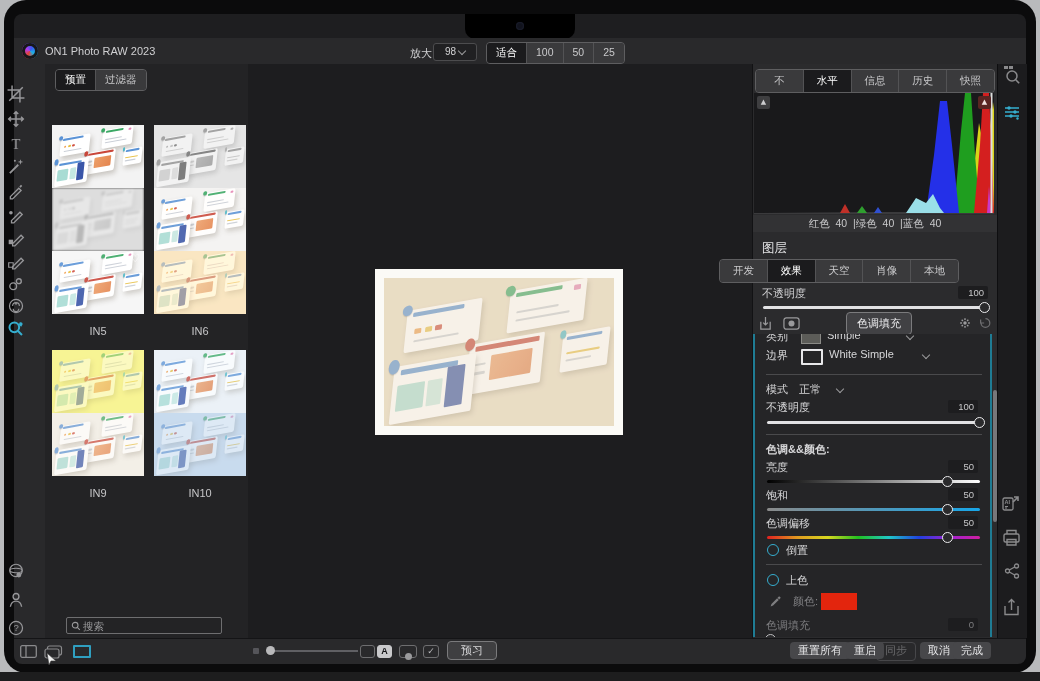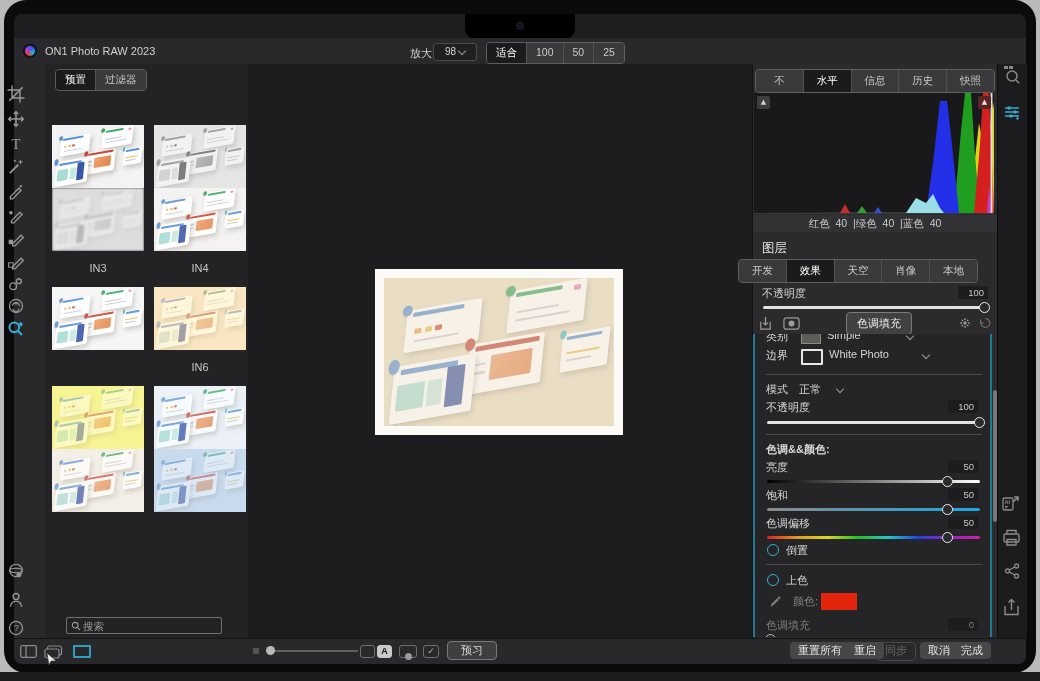--- a/index.html
+++ b/index.html
@@ -321,21 +321,20 @@
             <div class="card" style="left:3%;top:56%;width:36%;height:38%">
               <i class="av" style="background:#5b93d6"></i>
               <b style="width:70%;background:#5b93d6"></b>
               <span class="blk" style="left:6%;top:34%;width:34%;height:44%;background:#a8dcd4"></span>
               <span class="blk" style="left:44%;top:34%;width:18%;height:44%;background:#c5e8e2"></span>
               <span class="blk" style="left:66%;top:16%;width:22%;height:70%;background:#3a56a8"></span>
             </div>
             <div class="ovl" style="background:rgba(222,222,222,0.72)"></div>
           </div>
         </div>
-        <div class="thumb-label">IN3</div>
       </div>
       <div class="thumb-cell">
         <div class="thumb">
           <div class="scene" style="background:#f3f3f3;filter:none">
             <div class="card" style="left:9%;top:18%;width:33%;height:28%">
               <i class="av" style="background:#5b93d6"></i>
               <b style="width:68%;background:#5b93d6"></b>
               <span class="chip" style="left:12%;top:45%;background:#f0a050"></span>
               <span class="chip" style="left:26%;top:45%;background:#e8c24a"></span>
               <span class="chip" style="left:40%;top:45%;background:#d05040"></span>
@@ -364,21 +363,20 @@
             <div class="card" style="left:3%;top:56%;width:36%;height:38%">
               <i class="av" style="background:#5b93d6"></i>
               <b style="width:70%;background:#5b93d6"></b>
               <span class="blk" style="left:6%;top:34%;width:34%;height:44%;background:#a8dcd4"></span>
               <span class="blk" style="left:44%;top:34%;width:18%;height:44%;background:#c5e8e2"></span>
               <span class="blk" style="left:66%;top:16%;width:22%;height:70%;background:#3a56a8"></span>
             </div>
             <div class="ovl" style="background:rgba(255,250,240,0.12)"></div>
           </div>
         </div>
-        <div class="thumb-label">IN4</div>
       </div>
       <div class="thumb-cell">
         <div class="thumb">
           <div class="scene" style="background:#f5f5f5;filter:none">
             <div class="card" style="left:9%;top:18%;width:33%;height:28%">
               <i class="av" style="background:#5b93d6"></i>
               <b style="width:68%;background:#5b93d6"></b>
               <span class="chip" style="left:12%;top:45%;background:#f0a050"></span>
               <span class="chip" style="left:26%;top:45%;background:#e8c24a"></span>
               <span class="chip" style="left:40%;top:45%;background:#d05040"></span>
@@ -408,20 +406,21 @@
               <i class="av" style="background:#5b93d6"></i>
               <b style="width:70%;background:#5b93d6"></b>
               <span class="blk" style="left:6%;top:34%;width:34%;height:44%;background:#a8dcd4"></span>
               <span class="blk" style="left:44%;top:34%;width:18%;height:44%;background:#c5e8e2"></span>
               <span class="blk" style="left:66%;top:16%;width:22%;height:70%;background:#3a56a8"></span>
             </div>
             <div class="ovl" style="background:rgba(255,255,255,0.10)"></div>
           </div>
           <span class="heart">♡</span>
         </div>
+        <div class="thumb-label">IN5</div>
       </div>
       <div class="thumb-cell">
         <div class="thumb">
           <div class="scene" style="background:#eadfc6;filter:sepia(0.25)">
             <div class="card" style="left:9%;top:18%;width:33%;height:28%">
               <i class="av" style="background:#5b93d6"></i>
               <b style="width:68%;background:#5b93d6"></b>
               <span class="chip" style="left:12%;top:45%;background:#f0a050"></span>
               <span class="chip" style="left:26%;top:45%;background:#e8c24a"></span>
               <span class="chip" style="left:40%;top:45%;background:#d05040"></span>
@@ -577,20 +576,21 @@
             <div class="card" style="left:3%;top:56%;width:36%;height:38%">
               <i class="av" style="background:#5b93d6"></i>
               <b style="width:70%;background:#5b93d6"></b>
               <span class="blk" style="left:6%;top:34%;width:34%;height:44%;background:#a8dcd4"></span>
               <span class="blk" style="left:44%;top:34%;width:18%;height:44%;background:#c5e8e2"></span>
               <span class="blk" style="left:66%;top:16%;width:22%;height:70%;background:#3a56a8"></span>
             </div>
             <div class="ovl" style="background:rgba(245,240,230,0.30)"></div>
           </div>
         </div>
+        <div class="thumb-label">IN9</div>
       </div>
       <div class="thumb-cell">
         <div class="thumb">
           <div class="scene" style="background:#d3e2f2;filter:saturate(0.9)">
             <div class="card" style="left:9%;top:18%;width:33%;height:28%">
               <i class="av" style="background:#5b93d6"></i>
               <b style="width:68%;background:#5b93d6"></b>
               <span class="chip" style="left:12%;top:45%;background:#f0a050"></span>
               <span class="chip" style="left:26%;top:45%;background:#e8c24a"></span>
               <span class="chip" style="left:40%;top:45%;background:#d05040"></span>
@@ -619,20 +619,21 @@
             <div class="card" style="left:3%;top:56%;width:36%;height:38%">
               <i class="av" style="background:#5b93d6"></i>
               <b style="width:70%;background:#5b93d6"></b>
               <span class="blk" style="left:6%;top:34%;width:34%;height:44%;background:#a8dcd4"></span>
               <span class="blk" style="left:44%;top:34%;width:18%;height:44%;background:#c5e8e2"></span>
               <span class="blk" style="left:66%;top:16%;width:22%;height:70%;background:#3a56a8"></span>
             </div>
             <div class="ovl" style="background:rgba(186,212,238,0.50)"></div>
           </div>
         </div>
+        <div class="thumb-label">IN10</div>
       </div>
     </div>
   <div id="searchbox">
     <svg width="10" height="10" viewBox="0 0 12 12">
         <circle cx="5" cy="5" r="3.4" stroke="#9a9a9c" fill="none" stroke-width="1.3"></circle>
         <path d="M7.6 7.6l3 3" stroke="#9a9a9c" stroke-width="1.3"></path>
       </svg>
     <input type="text" placeholder="搜索" style="">
   </div>
 
@@ -704,21 +705,21 @@
       <path d="M233 120l2-27 2 27z" fill="#c838c8"></path>
       <rect x="236.5" y="0" width="2" height="120" fill="#dddddd"></rect>
     </svg>
   </div>
   <div class="tri-btn" style="left:757px;top:96px;">▲</div>
   <div class="tri-btn" style="left:978px;top:96px;background:#5a2522;color:#f0e2e0;">▲</div>
   <div id="rgbrow">
     <span>红色</span>&nbsp;&nbsp;<span>40</span>&nbsp;&nbsp;|<span>绿色</span>&nbsp;&nbsp;<span>40</span>&nbsp;&nbsp;|<span>蓝色</span>&nbsp;&nbsp;<span>40</span>
   </div>
   <span class="abs" style="left:762px;top:240px;color:#e2e2e4;font-size:12.5px;">图层</span>
-  <div id="module-tabs" class="seg-wrap" style="left:738px;top:259px;width:238px;">
+  <div id="module-tabs" class="seg-wrap" style="left:719px;top:259px;width:238px;">
       <span class="seg flex">开发</span>
       <span class="seg flex sel">效果</span>
       <span class="seg flex">天空</span>
       <span class="seg flex">肖像</span>
       <span class="seg flex">本地</span>
     </div>
   <span class="abs lbl" style="left:762px;top:286px;">不透明度</span>
   <span class="vbox" style="left:958px;top:286px;">100</span>
   <div class="sl" style="left:763px;top:301px;width:222px;">
     <span class="tr"></span>
@@ -754,21 +755,21 @@
   <div id="filterpane">
     <div class="prow" style="top:-5px;">
       <span style="position:absolute;left:11px;">类别</span>
       <span style="position:absolute;left:46px;top:2px;width:18px;height:11px;background:#5c5c58;border:1px solid #8a8a86;"></span>
       <span style="position:absolute;left:72px;">Simple</span>
       <span class="chev" style="position:absolute;left:152px;top:4px;"></span>
     </div>
     <div class="prow" style="top:14px;">
       <span style="position:absolute;left:11px;">边界</span>
       <span style="position:absolute;left:46px;top:1px;width:18px;height:12px;background:transparent;border:2px solid #e8e8ea;border-radius:1px;"></span>
-      <span style="position:absolute;left:74px;">White Photo</span>
+      <span style="position:absolute;left:74px;">White Simple</span>
       <span class="chev" style="position:absolute;left:168px;top:4px;"></span>
     </div>
     <div class="hr" style="left:11px;width:216px;top:40px;"></div>
     <div class="prow" style="top:48px;">
       <span style="position:absolute;left:11px;">模式</span>
       <span style="position:absolute;left:44px;">正常</span>
       <span class="chev" style="position:absolute;left:82px;top:4px;"></span>
     </div>
     <div class="prow" style="top:66px;">
       <span style="position:absolute;left:11px;">不透明度</span>

